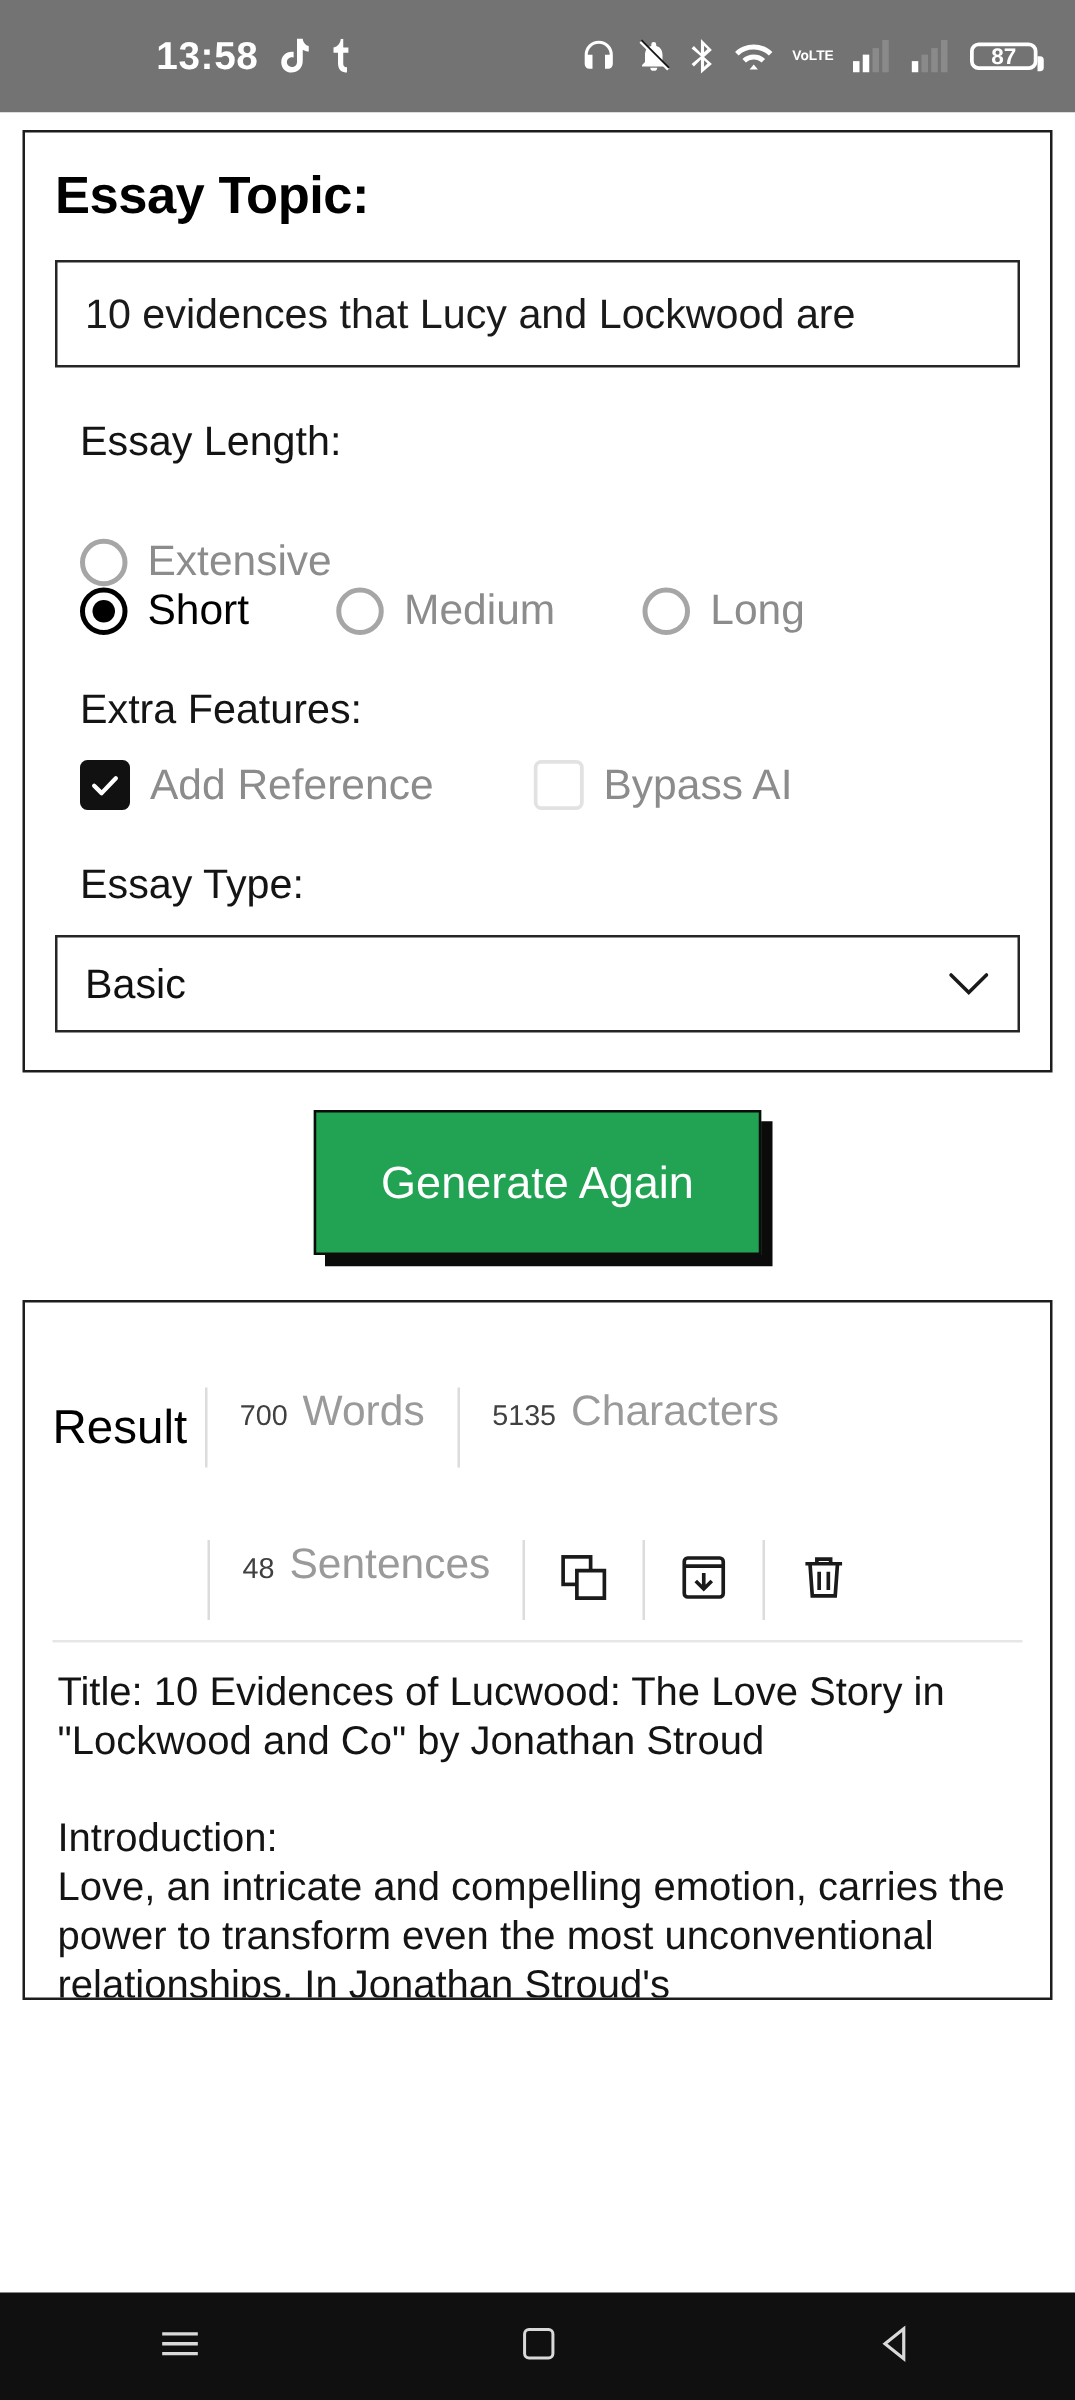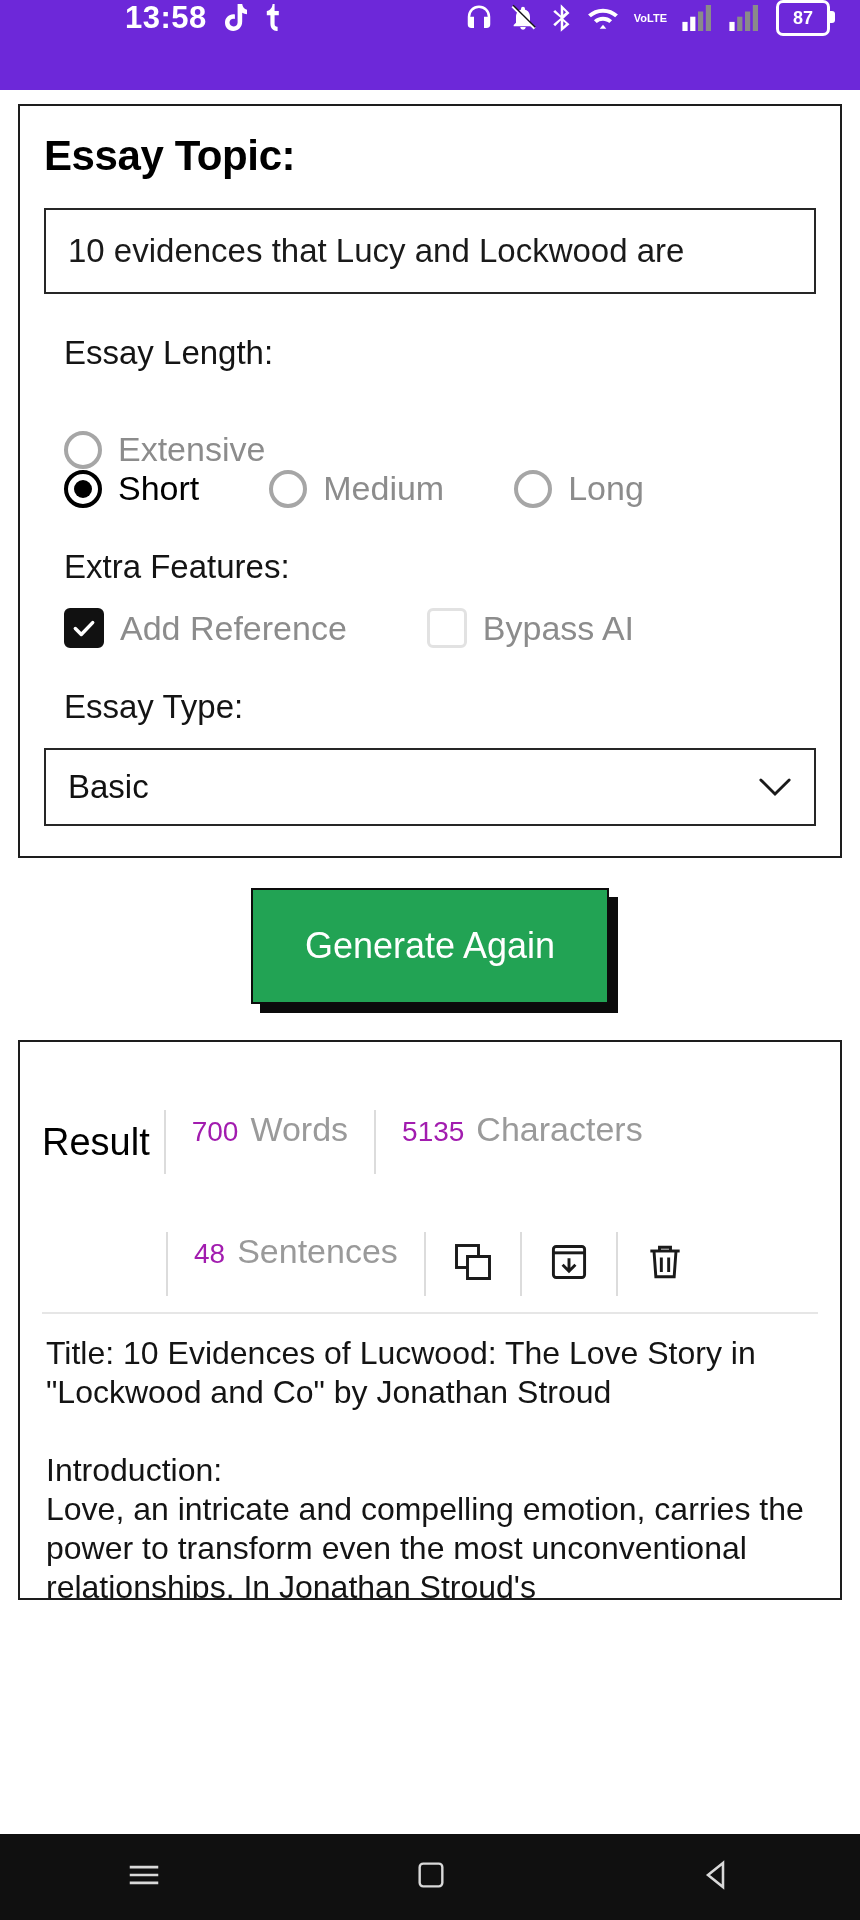--- a/index.html
+++ b/index.html
@@ -6,41 +6,41 @@
   html, body {
     width:860px; height:1920px;
     background:#ffffff;
     font-family:"Liberation Sans", sans-serif;
     overflow:hidden;
   }
 
   
   .statusbar{
     height:90px; width:100%;
-    background:#6d28d9;
-    display:flex; align-items:flex-start;
+    background:#737373;
+    display:flex; align-items:center;
     color:#ffffff;
     position:relative;
   }
   .sb-left{
     display:flex; align-items:center; gap:14px;
     margin-left:125px;
   }
   .sb-clock{ font-size:31px; font-weight:600; letter-spacing:.5px; }
   .sb-right{
     position:absolute; right:30px;
     display:flex; align-items:center; gap:15px;
   }
   .sb-icon{ display:inline-flex; align-items:center; justify-content:center; }
   .volte{
     font-size:11px; line-height:10px; font-weight:700; text-align:center;
     font-family:"Liberation Sans", sans-serif;
   }
   .battery{
-    width:54px; height:36px; border:3px solid #ffffff; border-radius:7px;
+    width:54px; height:22px; border:3px solid #ffffff; border-radius:7px;
     display:flex; align-items:center; justify-content:center;
     font-size:18px; font-weight:700; position:relative;
   }
   .battery:after{
     content:""; position:absolute; right:-8px; top:8px;
     width:5px; height:12px; background:#ffffff; border-radius:0 3px 3px 0;
   }
 
   
   .screen{
@@ -144,21 +144,21 @@
     display:flex; align-items:center;
     height:80px;
     margin-top:42px;
   }
   .stat-cell{
     display:flex; align-items:baseline; gap:12px;
     padding:0 26px;
     height:64px;
   }
   .divider-l{ border-left:2px solid #dcdcdc; }
-  .stat-num{ font-size:28px; color:#a21caf; }
+  .stat-num{ font-size:23px; color:#404040; }
   .stat-word{ font-size:34px; color:#9a9a9a; }
   .result-label{ font-size:38px; color:#000000; padding-right:14px; }
   .icon-cell{
     display:flex; align-items:center; justify-content:center;
     width:96px; height:64px;
   }
   .hr{
     height:2px; background:#e6e6e6; margin:8px 22px 0 22px;
   }
   .essay{

